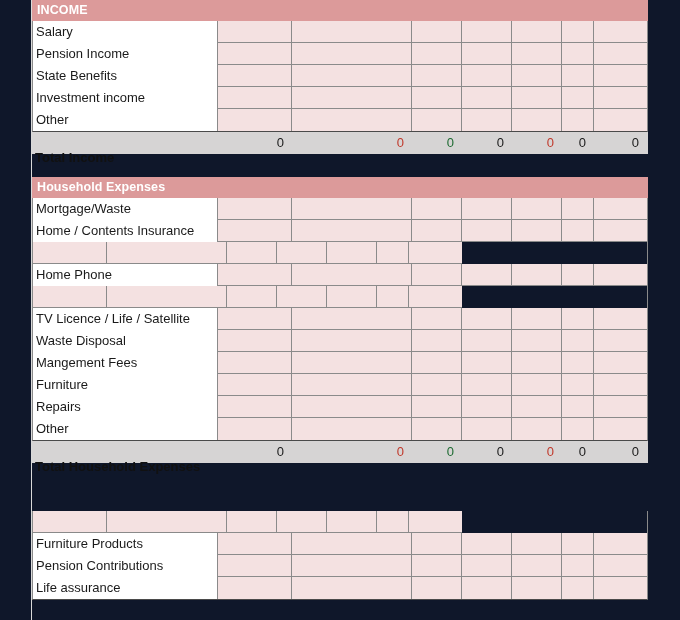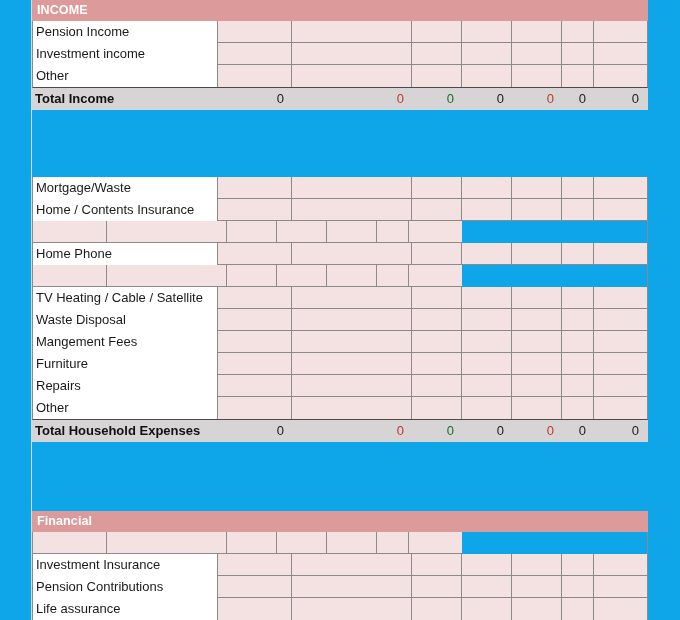--- a/index.html
+++ b/index.html
@@ -12,21 +12,21 @@
     height: 620px;
     overflow: hidden;
     font-family: "Liberation Sans", sans-serif;
     color: #111111;
   }
 
   #sheet {
     position: relative;
     width: 680px;
     height: 620px;
-    background: #0ea5e9;
+    background: #0f172a;
   }
 
   
   .gutter-rule {
     position: absolute;
     left: 31px;
     top: 0;
     width: 1px;
     height: 620px;
     background: #d9d9d9;
@@ -110,20 +110,21 @@
   .total-row .total-label {
     width: 185px;
     flex: 0 0 185px;
     font-size: 13px;
     font-weight: bold;
     line-height: 22px;
     padding-left: 3px;
     box-sizing: border-box;
     white-space: nowrap;
     color: #111111;
+    margin-top: 15px;
   }
   .total-row .total-cell {
     font-size: 13px;
     line-height: 22px;
     text-align: right;
     padding-right: 7px;
     box-sizing: border-box;
     white-space: nowrap;
   }
   .tv-dark  { color: #1a1a1a; }
@@ -133,21 +134,41 @@
 </head>
 <body>
 
 <div id="sheet">
   <div class="gutter-rule"></div>
   <div id="sections-host">
       <div class="section" style="top: 0px;">
         <div class="section-header">INCOME</div>
         <div class="rows">
           <div class="row">
+            <div class="label">Salary</div>
+            <div class="cell c1"></div>
+            <div class="cell c2"></div>
+            <div class="cell c3"></div>
+            <div class="cell c4"></div>
+            <div class="cell c5"></div>
+            <div class="cell c6"></div>
+            <div class="cell c7"></div>
+          </div>
+          <div class="row">
             <div class="label">Pension Income</div>
+            <div class="cell c1"></div>
+            <div class="cell c2"></div>
+            <div class="cell c3"></div>
+            <div class="cell c4"></div>
+            <div class="cell c5"></div>
+            <div class="cell c6"></div>
+            <div class="cell c7"></div>
+          </div>
+          <div class="row">
+            <div class="label">State Benefits</div>
             <div class="cell c1"></div>
             <div class="cell c2"></div>
             <div class="cell c3"></div>
             <div class="cell c4"></div>
             <div class="cell c5"></div>
             <div class="cell c6"></div>
             <div class="cell c7"></div>
           </div>
           <div class="row">
             <div class="label">Investment income</div>
@@ -175,20 +196,21 @@
           <div class="total-cell c1 tv-dark">0</div>
           <div class="total-cell c2 tv-red">0</div>
           <div class="total-cell c3 tv-green">0</div>
           <div class="total-cell c4 tv-dark">0</div>
           <div class="total-cell c5 tv-red">0</div>
           <div class="total-cell c6 tv-dark">0</div>
           <div class="total-cell c7 tv-dark">0</div>
         </div>
       </div>
       <div class="section" style="top: 177px;">
+        <div class="section-header">Household Expenses</div>
         <div class="rows">
           <div class="row">
             <div class="label">Mortgage/Waste</div>
             <div class="cell c1"></div>
             <div class="cell c2"></div>
             <div class="cell c3"></div>
             <div class="cell c4"></div>
             <div class="cell c5"></div>
             <div class="cell c6"></div>
             <div class="cell c7"></div>
@@ -225,21 +247,21 @@
           <div class="row">
             <div class="cell c1"></div>
             <div class="cell c2"></div>
             <div class="cell c3"></div>
             <div class="cell c4"></div>
             <div class="cell c5"></div>
             <div class="cell c6"></div>
             <div class="cell c7"></div>
           </div>
           <div class="row">
-            <div class="label">TV Heating / Cable / Satellite</div>
+            <div class="label">TV Licence / Life / Satellite</div>
             <div class="cell c1"></div>
             <div class="cell c2"></div>
             <div class="cell c3"></div>
             <div class="cell c4"></div>
             <div class="cell c5"></div>
             <div class="cell c6"></div>
             <div class="cell c7"></div>
           </div>
           <div class="row">
             <div class="label">Waste Disposal</div>
@@ -297,33 +319,32 @@
           <div class="total-cell c1 tv-dark">0</div>
           <div class="total-cell c2 tv-red">0</div>
           <div class="total-cell c3 tv-green">0</div>
           <div class="total-cell c4 tv-dark">0</div>
           <div class="total-cell c5 tv-red">0</div>
           <div class="total-cell c6 tv-dark">0</div>
           <div class="total-cell c7 tv-dark">0</div>
         </div>
       </div>
       <div class="section" style="top: 511px;">
-        <div class="section-header">Financial</div>
         <div class="rows">
           <div class="row">
             <div class="cell c1"></div>
             <div class="cell c2"></div>
             <div class="cell c3"></div>
             <div class="cell c4"></div>
             <div class="cell c5"></div>
             <div class="cell c6"></div>
             <div class="cell c7"></div>
           </div>
           <div class="row">
-            <div class="label">Investment Insurance</div>
+            <div class="label">Furniture Products</div>
             <div class="cell c1"></div>
             <div class="cell c2"></div>
             <div class="cell c3"></div>
             <div class="cell c4"></div>
             <div class="cell c5"></div>
             <div class="cell c6"></div>
             <div class="cell c7"></div>
           </div>
           <div class="row">
             <div class="label">Pension Contributions</div>

